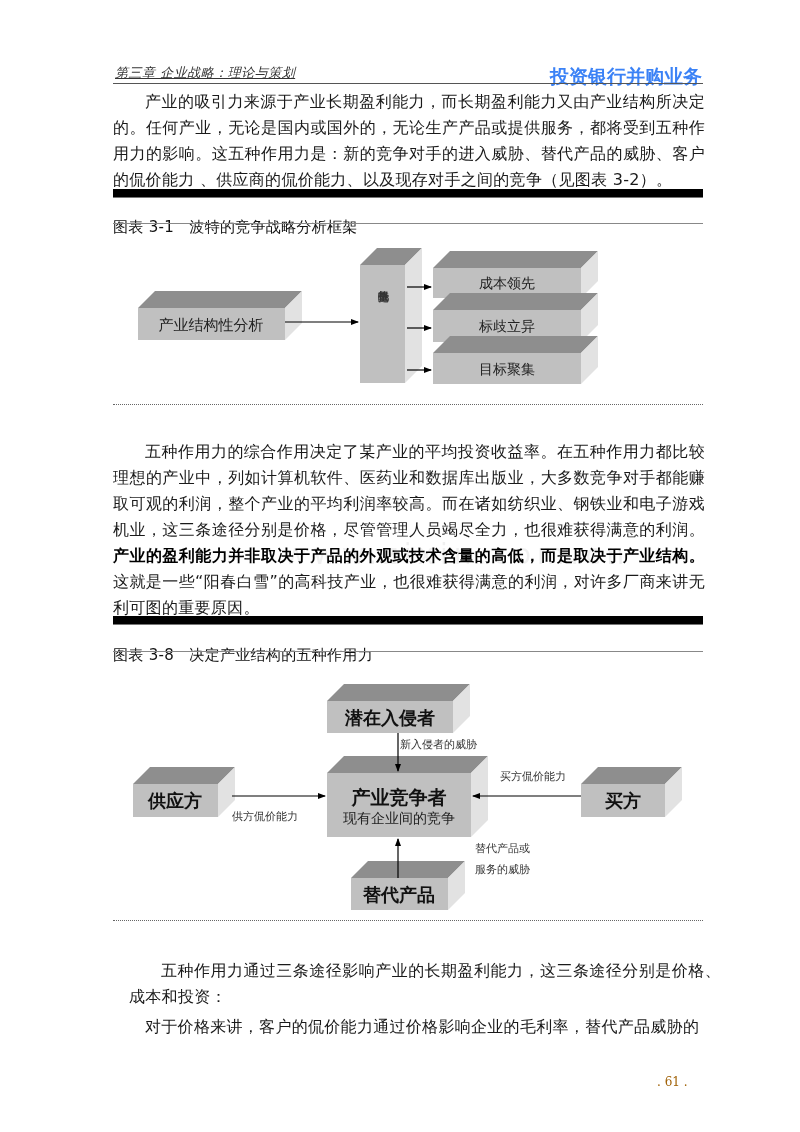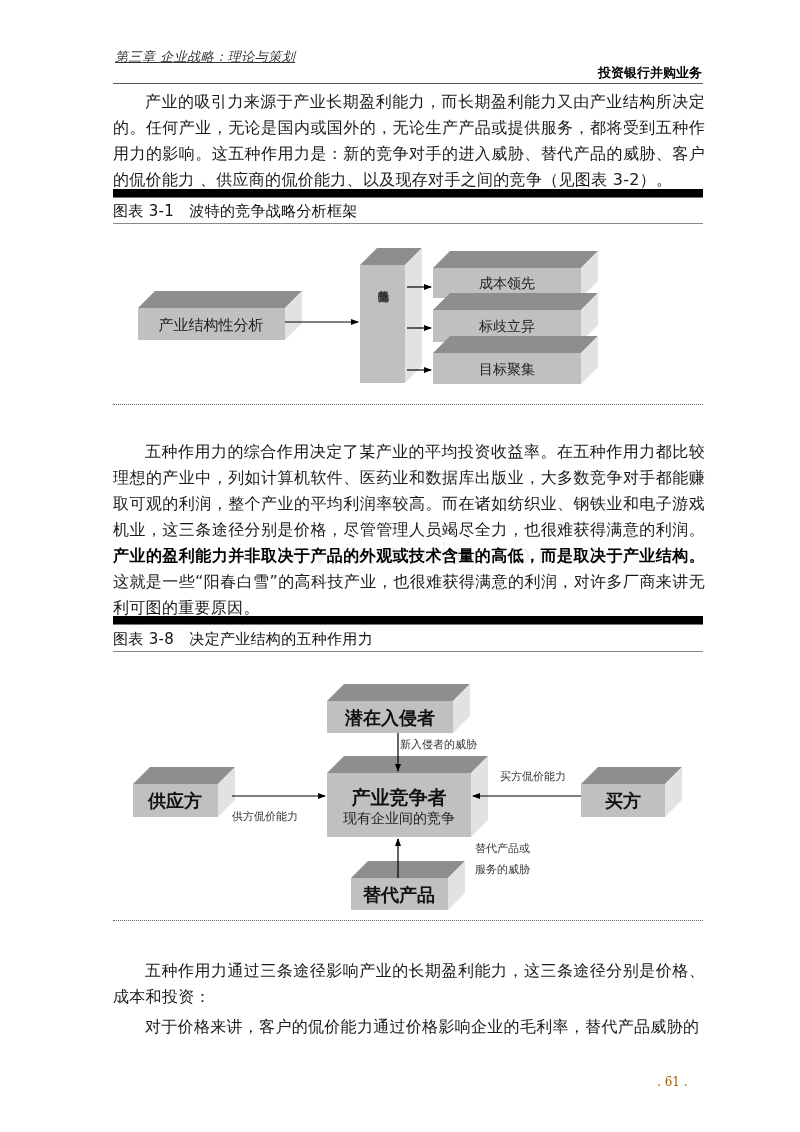--- a/index.html
+++ b/index.html
@@ -1,27 +1,27 @@
 <!DOCTYPE html>
 <html><head>
 <meta charset="utf-8">
 <style>
   html, body { margin:0; padding:0; background:#ffffff; }
   body { width:800px; height:1132px; position:relative; overflow:hidden;
          font-family:"DejaVu Sans", sans-serif; color:#111; }
   .abs { position:absolute; }
-  .hdr-left { left:115px; top:48px; font-size:13px; font-style:italic; color:#333;
+  .hdr-left { left:115px; top:64px; font-size:13px; font-style:italic; color:#333;
               font-family:"DejaVu Serif", serif; text-decoration:underline; letter-spacing:0.5px; }
-  .hdr-right { right:98px; top:64px; font-size:13px; font-weight:bold; color:#000000; }
+  .hdr-right { right:98px; top:64px; font-size:19px; font-weight:bold; color:#3b82f6; }
   .hdr-rule { left:113px; top:83px; width:590px; height:1px; background:#555; }
   .para { left:113px; width:592px; font-size:16px; line-height:26px; color:#1a1a1a; letter-spacing:0.3px; text-align:justify; }
   .para p { margin:0; text-indent:32px; }
   .para .bold { font-weight:bold; color:#000; }
   .thick-bar { left:113px; width:590px; height:8px; background:#000; border-bottom:1px solid #777; }
-  .caption { left:113px; font-size:15px; color:#111; letter-spacing:0.3px; }
+  .caption { left:113px; font-size:15px; color:#111; letter-spacing:0.3px;margin-top:16px; }
   .caption-rule { left:113px; width:590px; height:1px; background:#888; }
   .dotted { left:113px; width:590px; height:0; border-top:1px dotted #666; }
   .watermark { left:240px; top:538px; font-size:28px; color:rgba(0,0,0,0.06); letter-spacing:6px; font-family:"DejaVu Sans", sans-serif;margin-left:44px; }
   .pagenum { left:657px; top:1075px; font-size:12px; color:#a16207; font-family:"DejaVu Serif", serif; }
   svg text { font-family:"DejaVu Serif", serif; }
 </style>
 </head>
 <body>
 
 <div class="abs hdr-left">第三章 企业战略：理论与策划</div>
@@ -138,21 +138,21 @@
 </div>
 
 <div class="abs watermark">www.zixin.com.cn</div>
 
 <div class="abs thick-bar" style="top:616px;"></div>
 <div class="abs caption" style="top:630px;">图表 3-8　决定产业结构的五种作用力</div>
 <div class="abs caption-rule" style="top:651px;"></div>
 
 <div class="abs dotted" style="top:920px;"></div>
 
-<div class="abs para" style="top:958px;">
+<div class="abs para" style="top:958px;margin-left:16px;">
   <p>五种作用力通过三条途径影响产业的长期盈利能力，这三条途径分别是价格、成本和投资：</p>
 </div>
 
 <div class="abs para" style="top:1014px;">
   <p>对于价格来讲，客户的侃价能力通过价格影响企业的毛利率，替代产品威胁的</p>
 </div>
 
 <div class="abs pagenum">. 61 .</div>
 
 </body></html>

